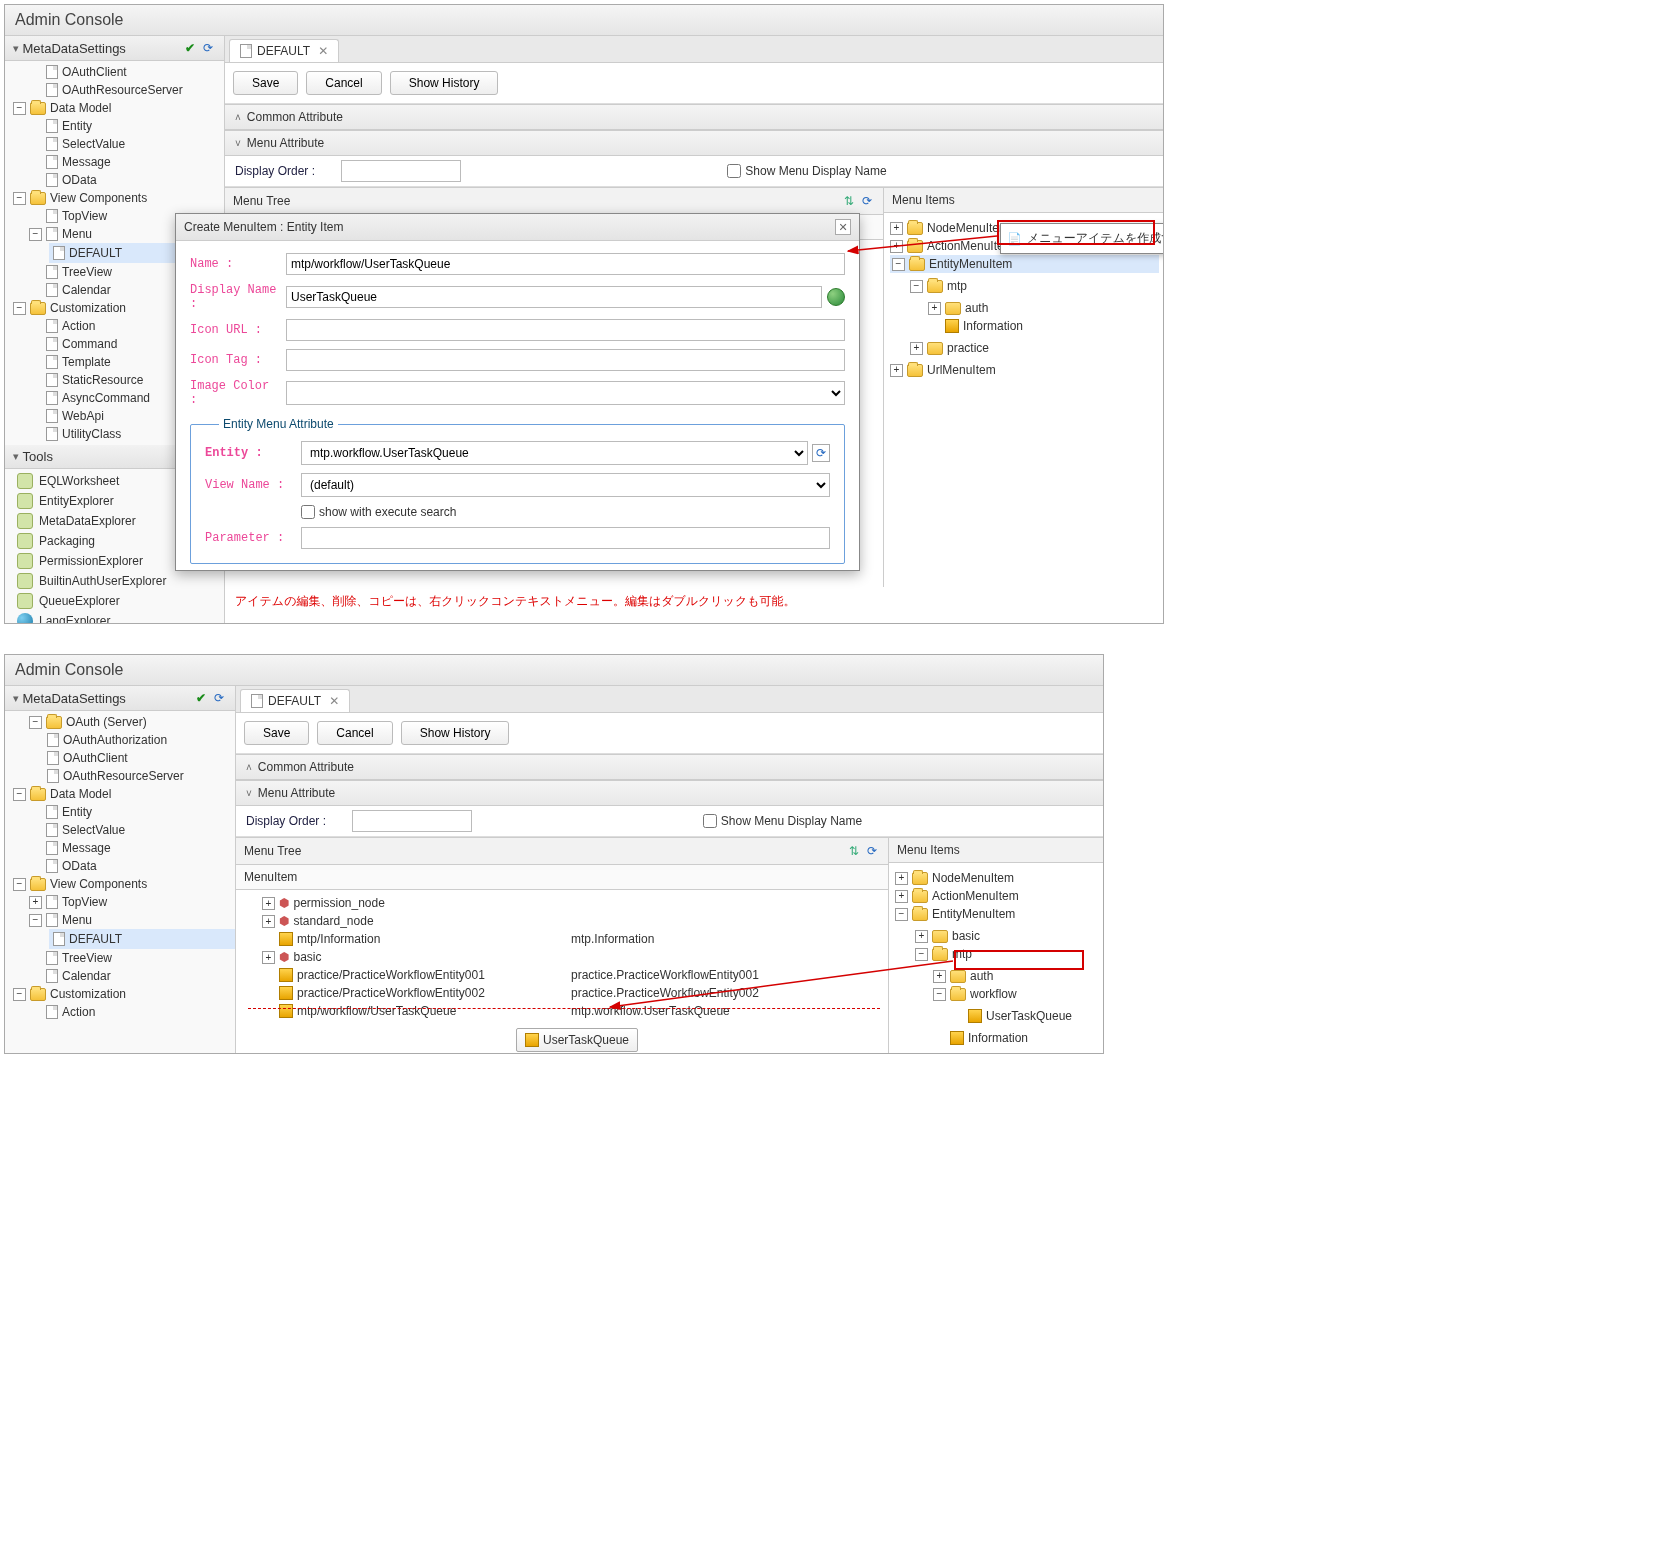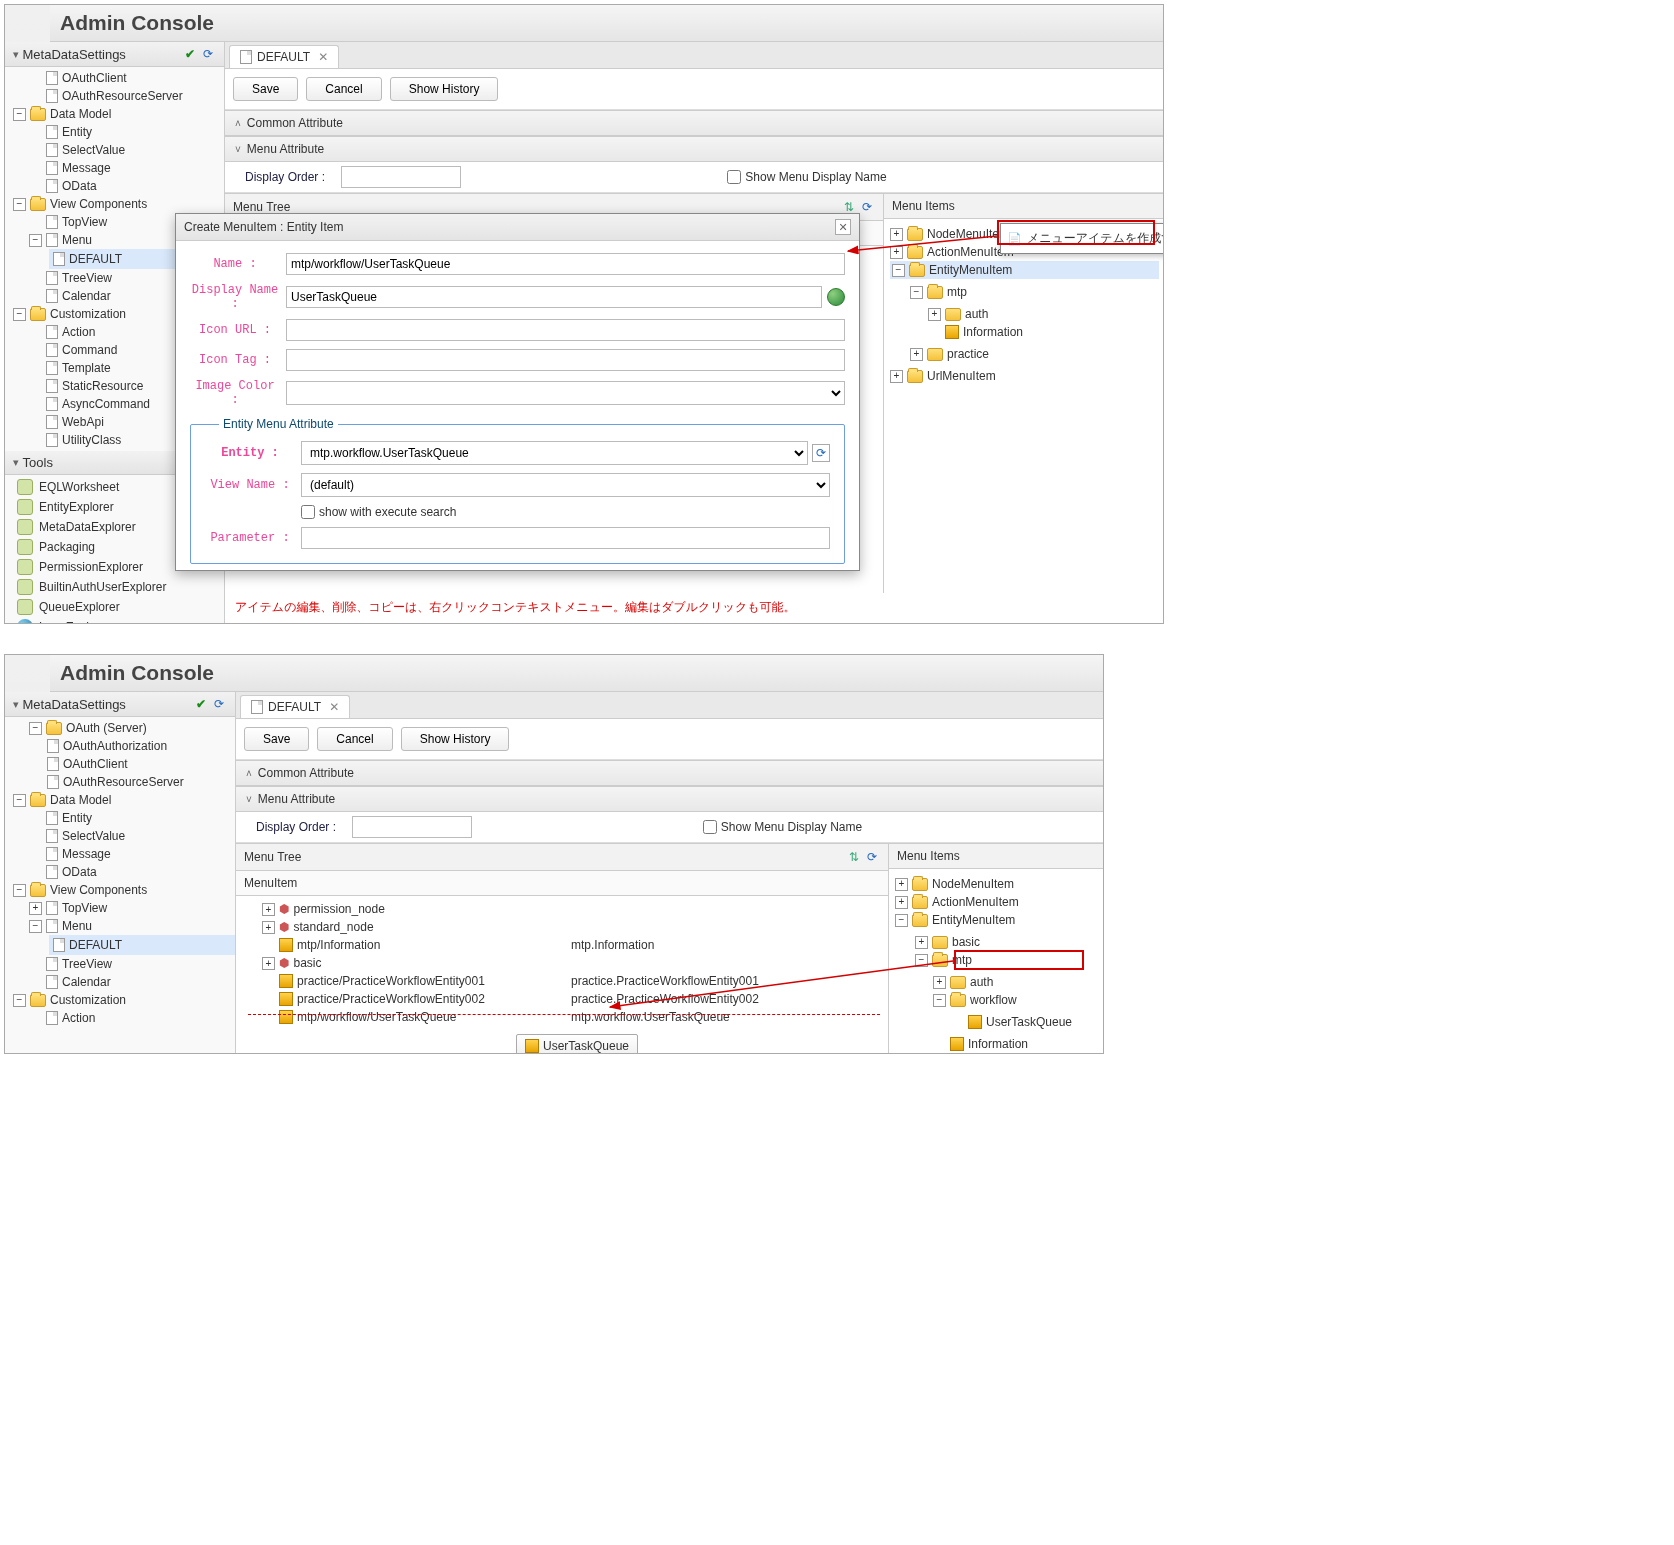--- a/index.html
+++ b/index.html
@@ -1,18 +1,18 @@
 <!DOCTYPE html>
 <html><head>
 <meta charset="utf-8">
 <style>
   * { box-sizing: border-box; margin: 0; padding: 0; }
   body { font-family: Arial, Helvetica, sans-serif; font-size: 12px; color: #333; background: #fff; }
   .screenshot { border: 1px solid #aaa; margin: 4px; background: linear-gradient(#f0f0f0,#e8e8e8); overflow: hidden; }
-  .title-bar { padding: 6px 10px; font-weight: bold; font-size: 21px; color: #444; background: linear-gradient(#f5f5f5,#e5e5e5); border-bottom: 1px solid #ccc; margin-left: 45px; }
+  .title-bar { padding: 6px 10px; font-weight: normal; font-size: 16px; color: #444; background: linear-gradient(#f5f5f5,#e5e5e5); border-bottom: 1px solid #ccc; }
   .content-row { display: flex; align-items: stretch; }
   .left-pane { width: 220px; flex-shrink: 0; border-right: 1px solid #ccc; background: #f9f9f9; position: relative; }
   .right-pane { flex: 1; background: #fff; position: relative; }
   .panel-header { display: flex; align-items: center; padding: 4px 8px; background: linear-gradient(#f2f2f2,#e4e4e4); border-bottom: 1px solid #ccc; font-size: 13px; }
   .panel-header .chev { margin-right: 4px; color: #666; font-size: 11px; }
   .panel-header .spacer { flex: 1; }
   .icon-check { color: #1a8c1a; font-weight: bold; }
   .icon-refresh { color: #2a6cc2; }
   .tree { padding: 2px 0 2px 6px; font-size: 12px; }
   .tree ul { list-style: none; padding-left: 18px; }
@@ -26,21 +26,21 @@
   .doc-icon::after { content:''; position:absolute; right:0; top:0; width:4px; height:4px; background:#ddd; }
   .selected { background:#d9e8fb; }
   .tab-strip { display:flex; align-items:flex-end; background:#e9e9e9; border-bottom:1px solid #ccc; padding:3px 4px 0 4px; }
   .tab { display:flex; align-items:center; padding:4px 10px; background:#fff; border:1px solid #ccc; border-bottom:none; border-radius:3px 3px 0 0; font-size:12px; }
   .tab .close { margin-left:8px; color:#888; cursor:pointer; }
   .toolbar { padding:8px; display:flex; gap:8px; border-bottom:1px solid #ddd; }
   .btn { padding:4px 18px; background:linear-gradient(#fff,#eee); border:1px solid #bbb; border-radius:3px; font-size:12px; cursor:pointer; }
   .section-hd { padding:5px 10px; background:linear-gradient(#f4f4f4,#e8e8e8); border:1px solid #ccc; border-left:none; border-right:none; font-size:12px; color:#333; display:flex; align-items:center; }
   .section-hd .arrow { margin-right:6px; color:#666; font-size:10px; }
   .form-row { display:flex; align-items:center; padding:4px 10px; font-size:12px; }
-  .form-row label { width:100px; text-align:center; margin-right:6px; color:#224; }
+  .form-row label { width:100px; text-align:left; margin-right:6px; color:#224; }
   .form-row input[type=text], .form-row select, .form-row textarea { flex:1; border:1px solid #bbb; padding:3px 4px; font-size:12px; background:#fff; }
   .split { display:flex; border-top:1px solid #ccc; }
   .split .col { flex:1; }
   .split .col.right { width:280px; flex:0 0 280px; border-left:1px solid #ccc; }
   .col-hd { padding:5px 8px; background:#f2f2f2; border-bottom:1px solid #ccc; display:flex; align-items:center; font-size:12px; }
   .col-hd .spacer { flex:1; }
   .tree-area { padding:4px; font-size:12px; }
   .grid-row { display:flex; padding:2px 4px 2px 22px; align-items:center; }
   .grid-row .c1 { flex:1; display:flex; align-items:center; }
   .grid-row .c2 { flex:1; }

